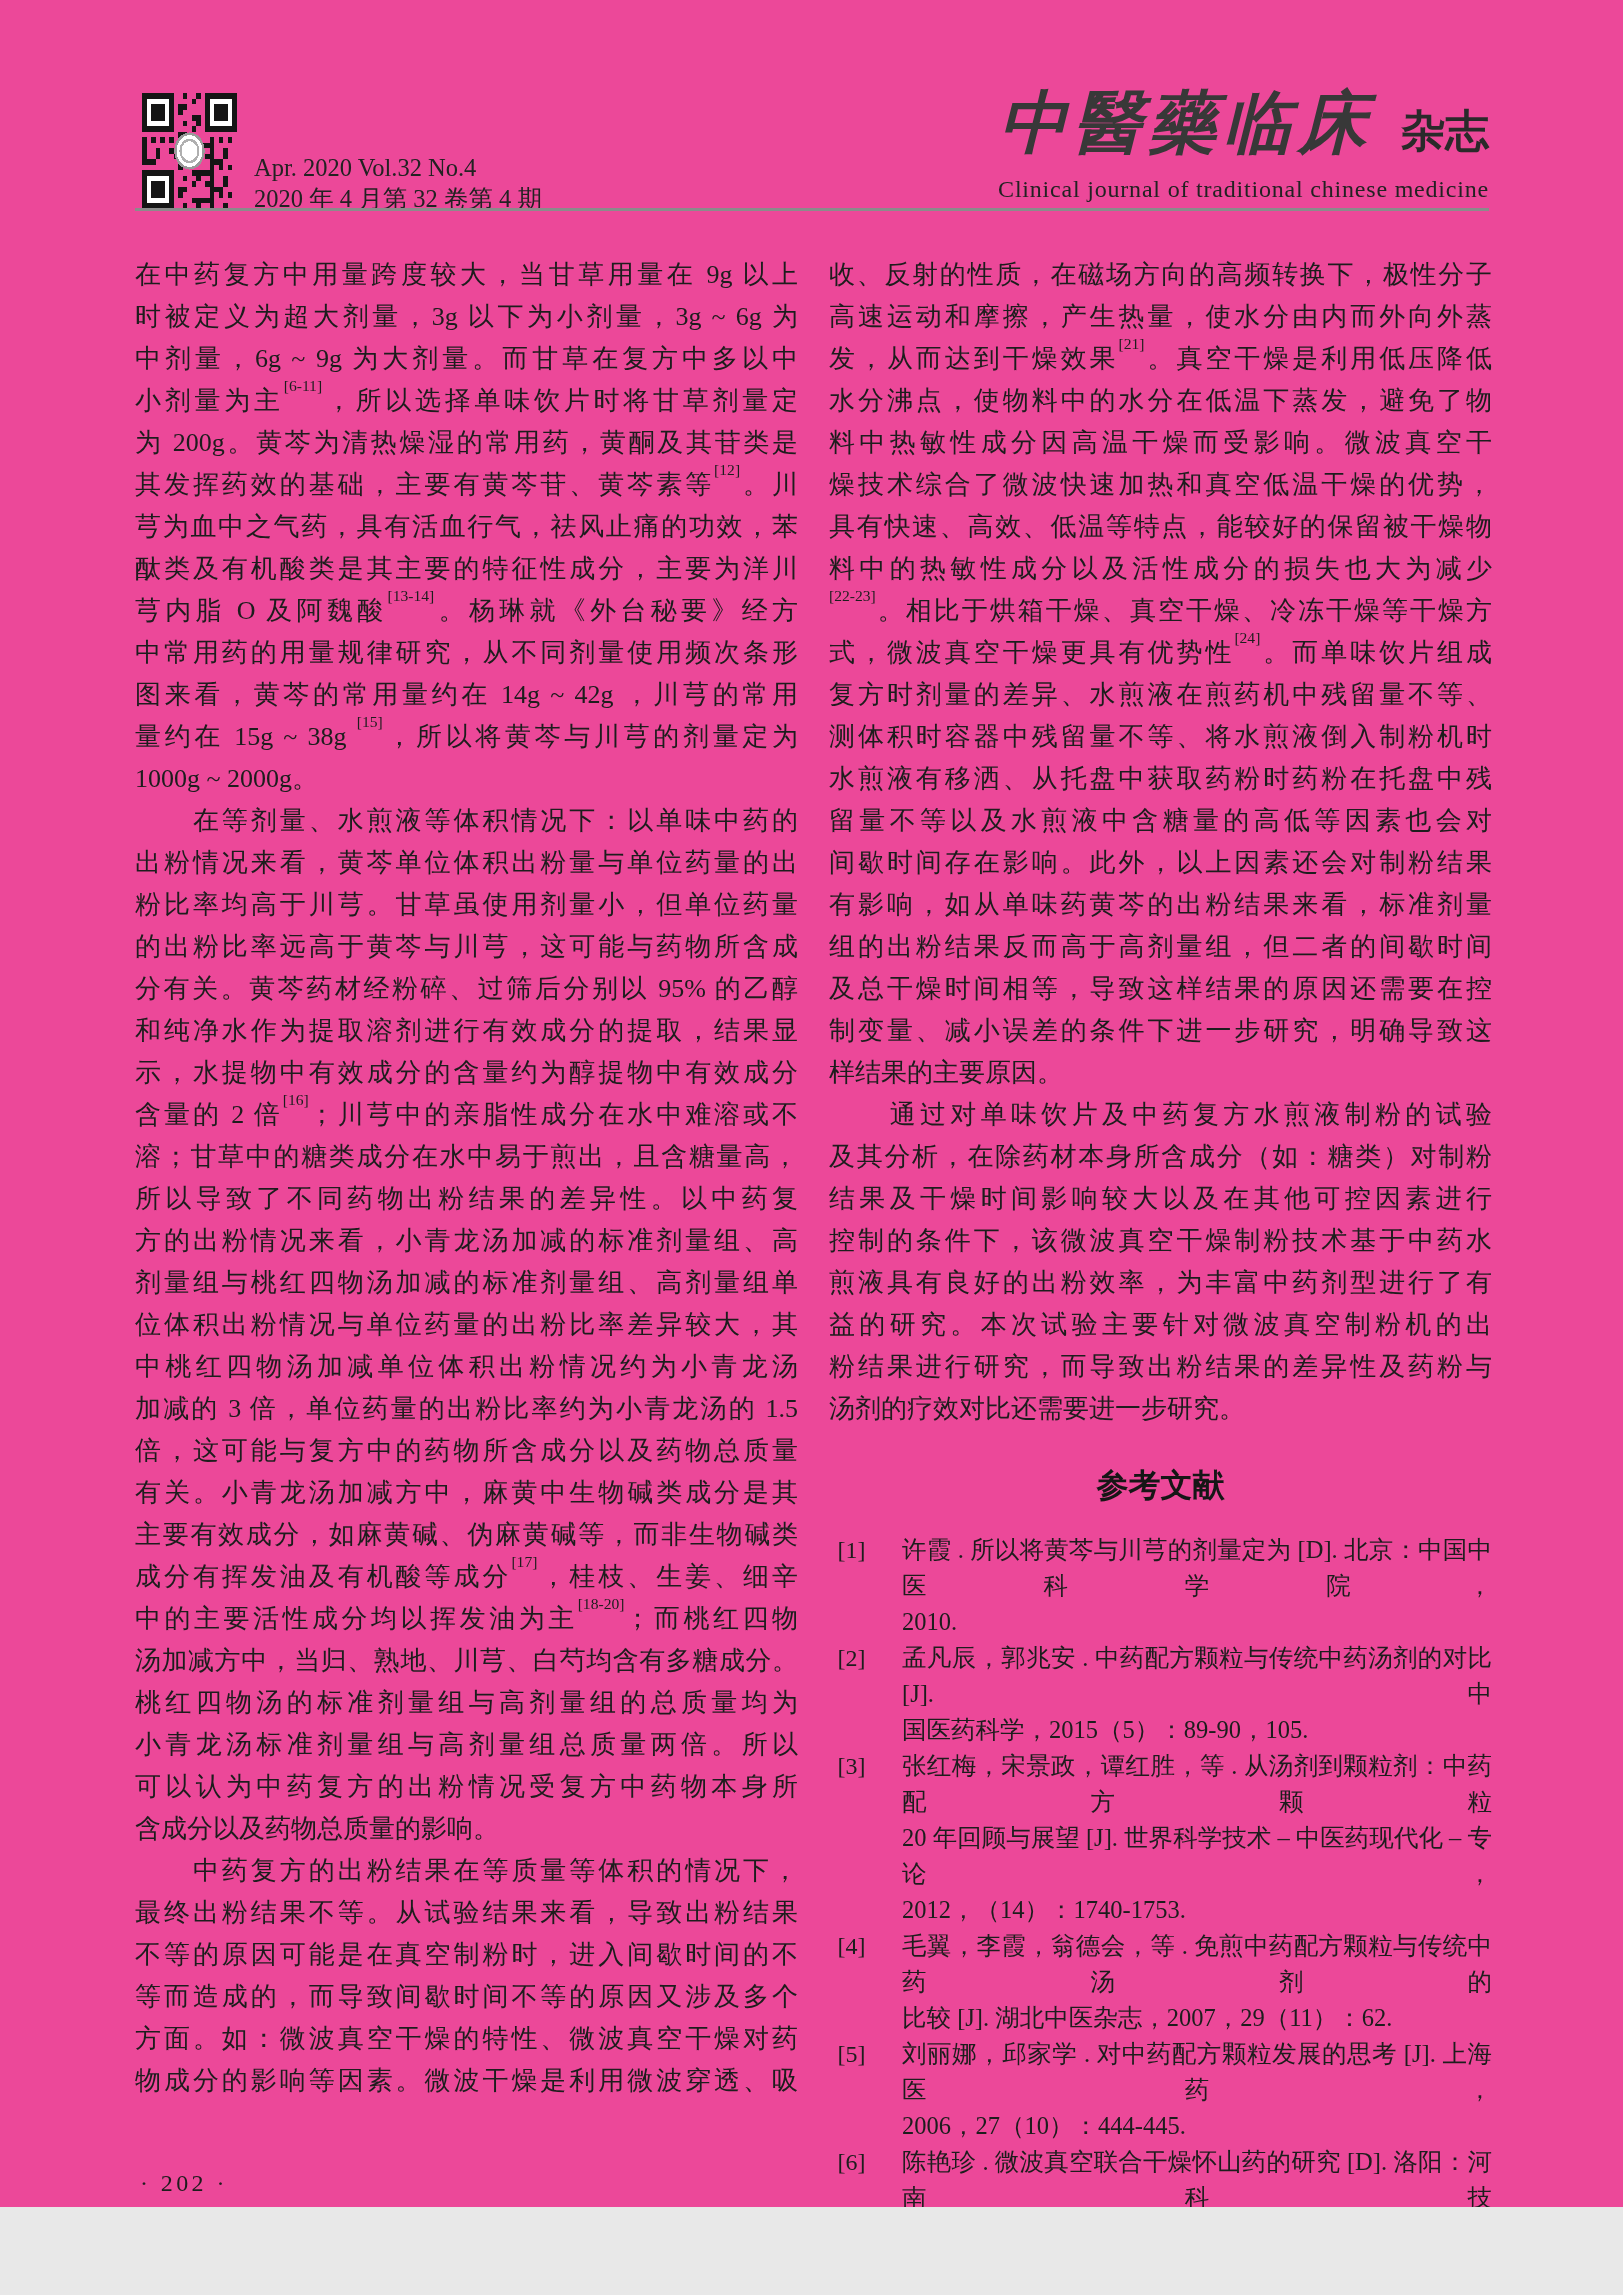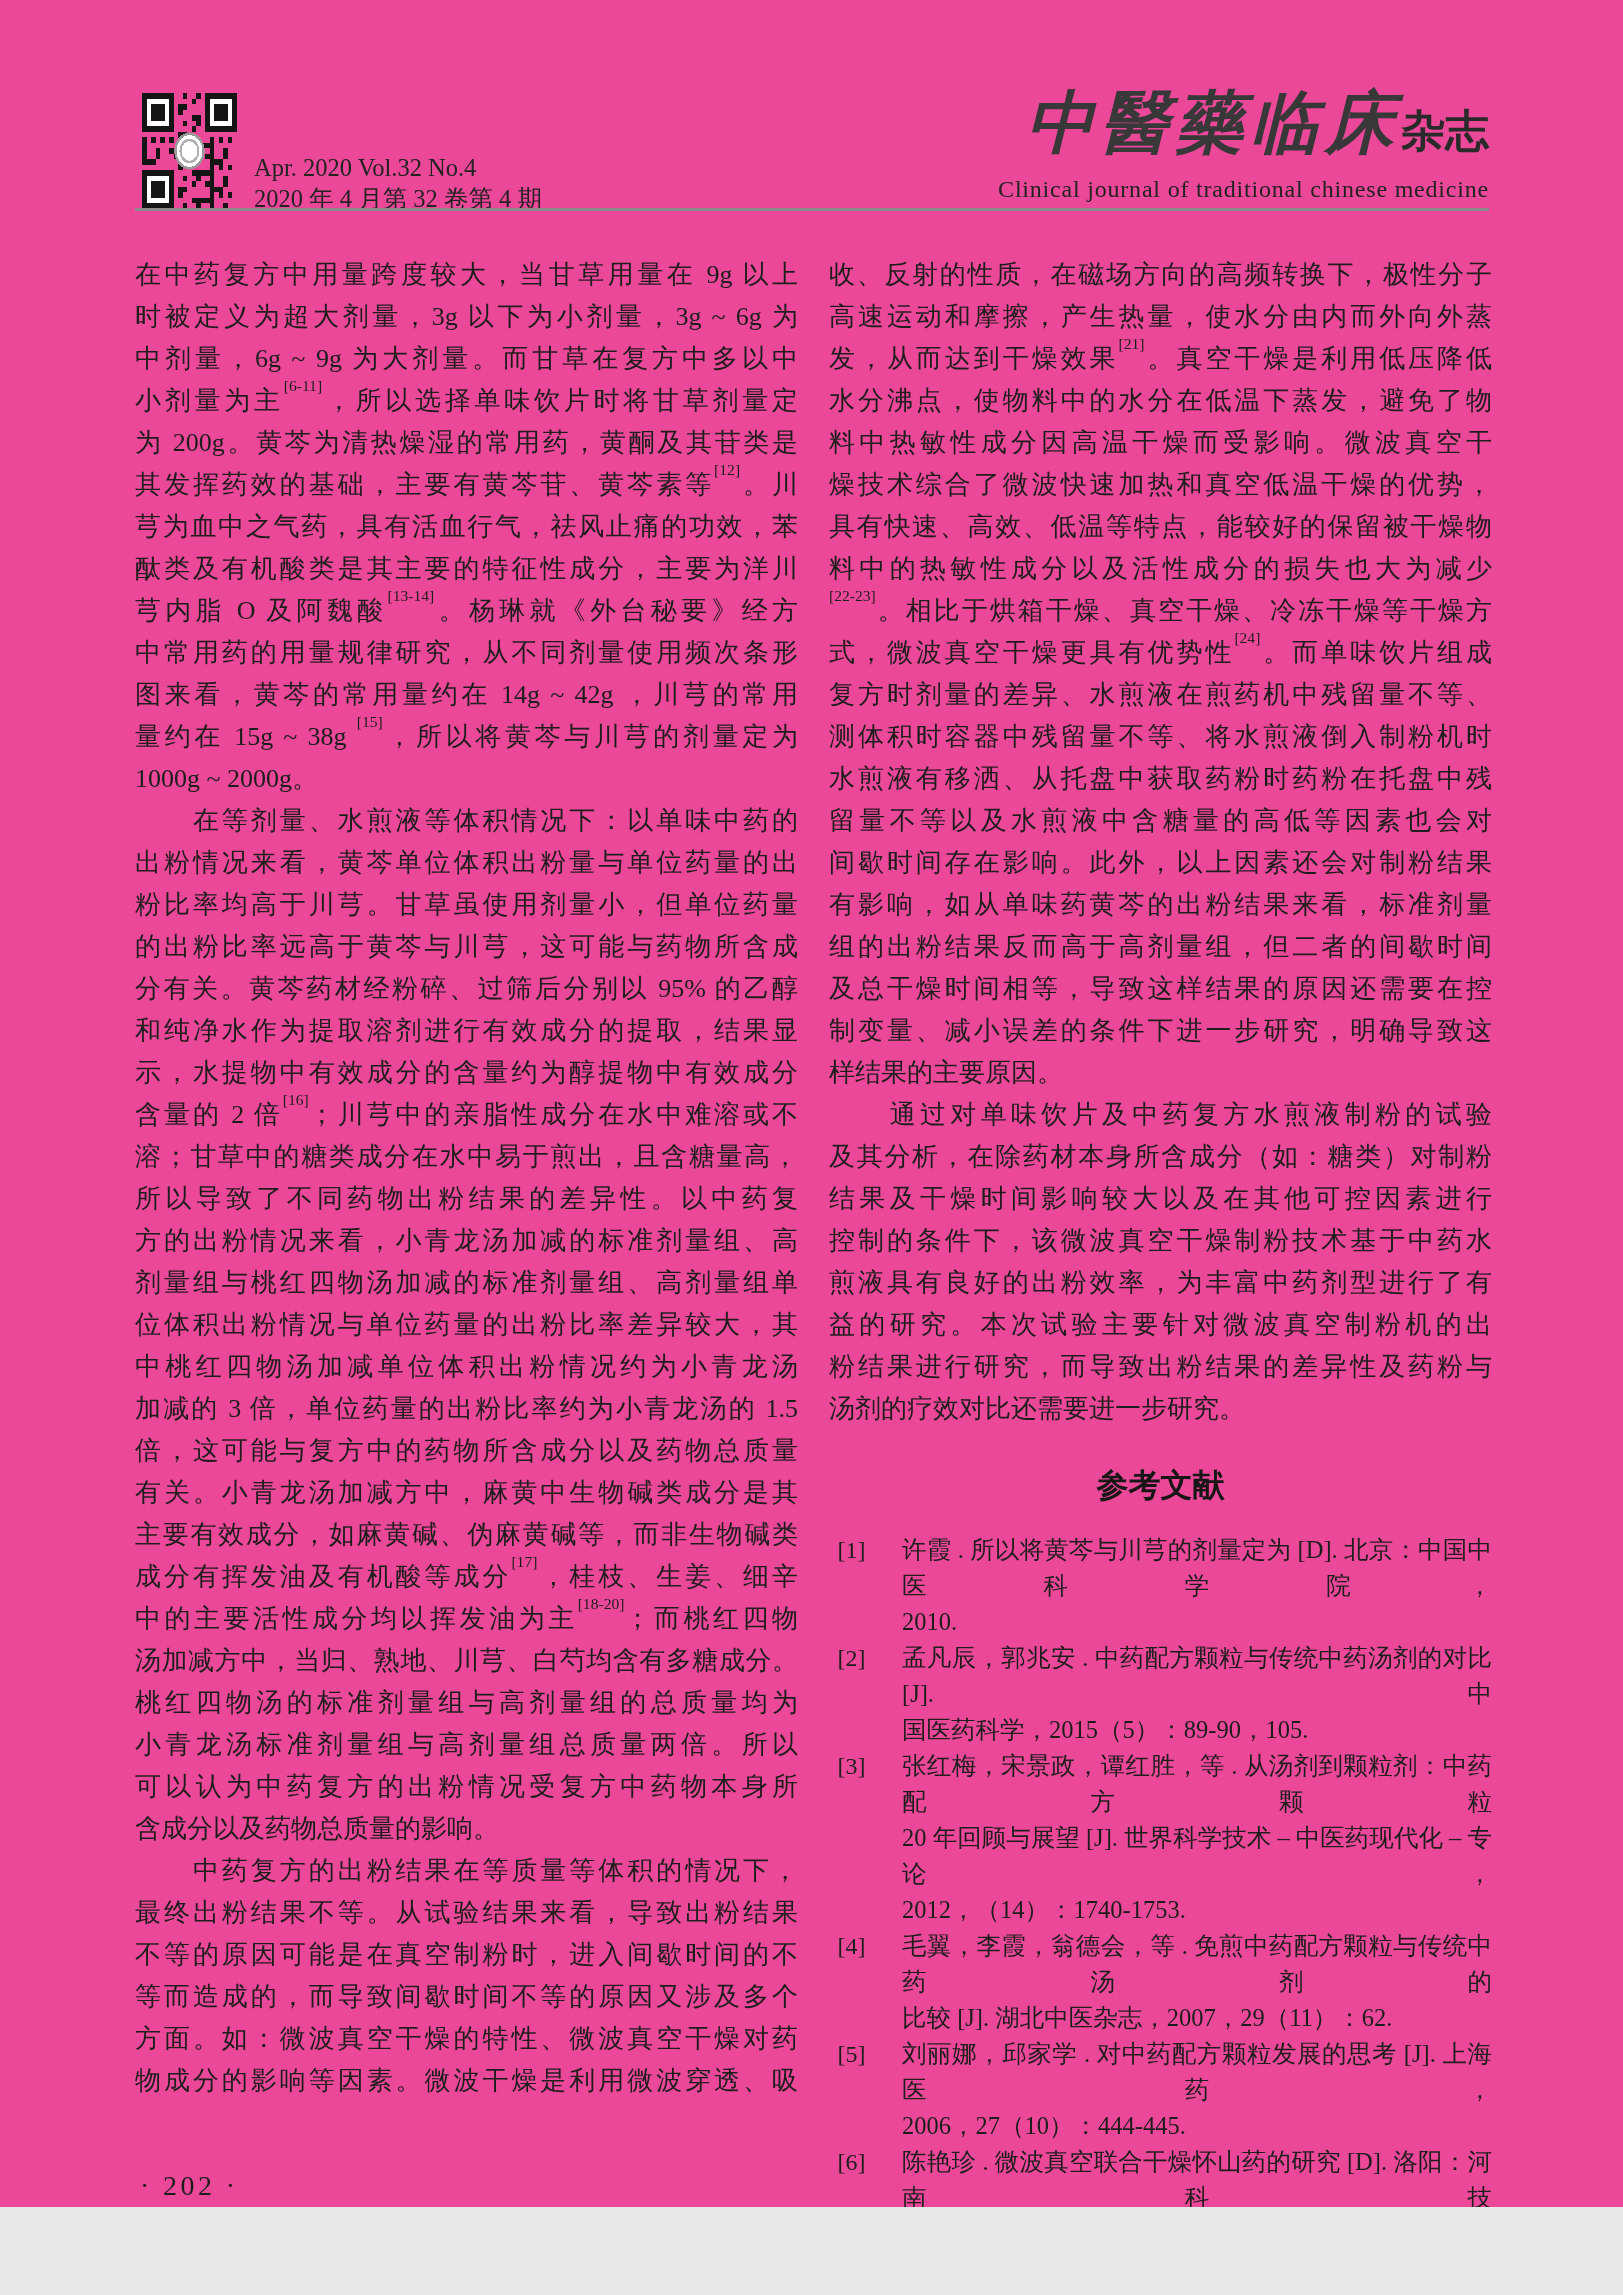--- a/index.html
+++ b/index.html
@@ -7,21 +7,21 @@
   .page{position:relative;width:1623px;height:2207px;background:#ec4899;
         font-family:"Liberation Serif","DejaVu Serif",serif;color:#1d1d1d;overflow:hidden;}
 
   
   .qr{position:absolute;left:142px;top:93px;width:95px;height:116px;}
   .issue{position:absolute;left:254px;top:152px;font-size:24.5px;line-height:31px;color:#222;}
   .brand{position:absolute;right:134px;top:78px;text-align:right;}
   .logo-row{white-space:nowrap;}
   .logo-zh{font-size:68px;font-weight:bold;font-style:italic;letter-spacing:6.8px;color:#383838;
            font-family:"Liberation Serif","DejaVu Serif",serif;}
-  .logo-suffix{font-size:44px;font-weight:bold;color:#2a2a2a;margin-left:1px;
+  .logo-suffix{font-size:44px;font-weight:bold;color:#2a2a2a;margin-left:28px;
            font-family:"Liberation Sans","DejaVu Sans",sans-serif;}
   .journal-en{margin-top:6.8px;font-size:24px;letter-spacing:0.8px;color:#222;}
   .rule{position:absolute;left:135px;top:208px;width:1354px;height:2.5px;background:#8b8b8b;}
 
   
   .col{position:absolute;top:254px;width:663px;}
   .col.left{left:135px;}
   .col.right{left:829px;}
   .line{font-size:26px;line-height:42px;height:42px;
         text-align:justify;text-align-last:justify;overflow:hidden;}
@@ -29,21 +29,21 @@
   sup{font-size:0.6em;line-height:0;position:relative;top:-0.55em;}
 
   
   .refs-heading{margin:34px 0 24px 0;text-align:center;font-size:32px;font-weight:bold;
         font-family:"Liberation Sans","DejaVu Sans",sans-serif;color:#161616;}
   .ref-row{display:grid;grid-template-columns:73px auto;}
   .ref-label{font-size:24px;line-height:36px;padding-left:8.5px;}
   .ref-line{font-size:24.5px;line-height:36px;text-align:justify;text-align-last:justify;}
   .ref-line.ref-last{text-align-last:left;}
 
-  .page-num{position:absolute;left:140px;top:2170px;font-size:28px;letter-spacing:3.4px;color:#1d1d1d;text-align:right;}
+  .page-num{position:absolute;left:140px;top:2170px;font-size:24px;letter-spacing:3.4px;color:#1d1d1d;text-align:right;}
 </style>
 </head>
 <body>
 
 <div class="page">
 
   <div class="qr" id="qr"><svg viewBox="0 0 21 21" width="100%" height="100%" preserveAspectRatio="none" shape-rendering="crispEdges">
         <rect x="0" y="0" width="7" height="7" fill="#151515"></rect>
         <rect x="1" y="1" width="5" height="5" fill="#fff"></rect>
         <rect x="2" y="2" width="3" height="3" fill="#151515"></rect>

